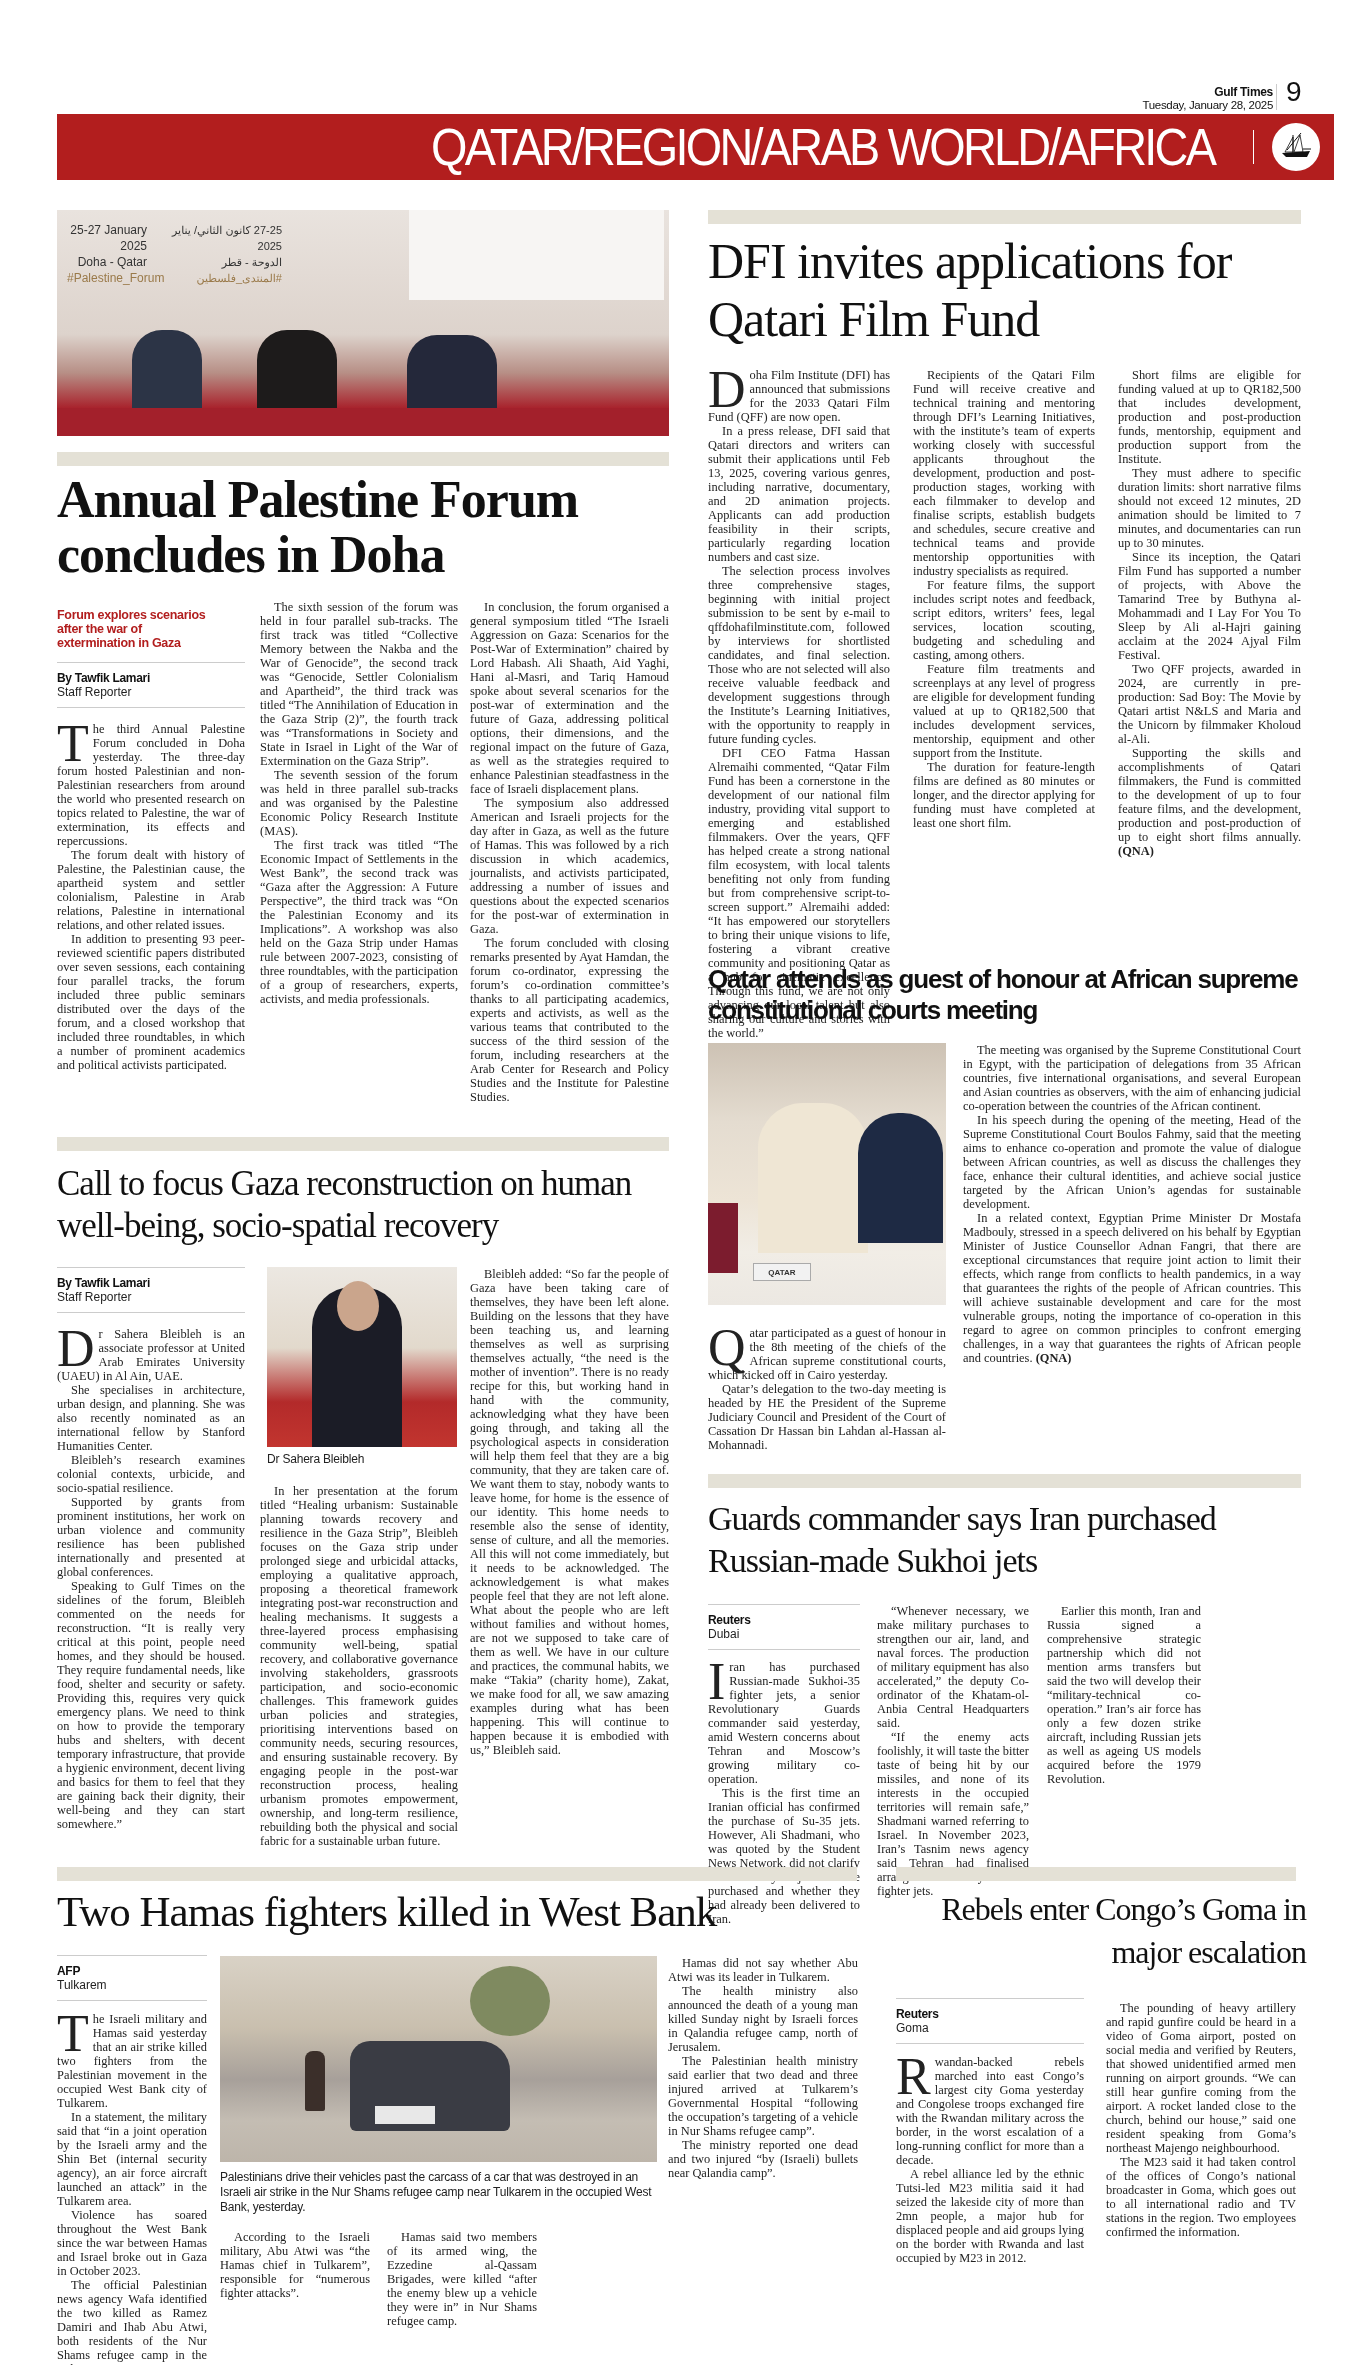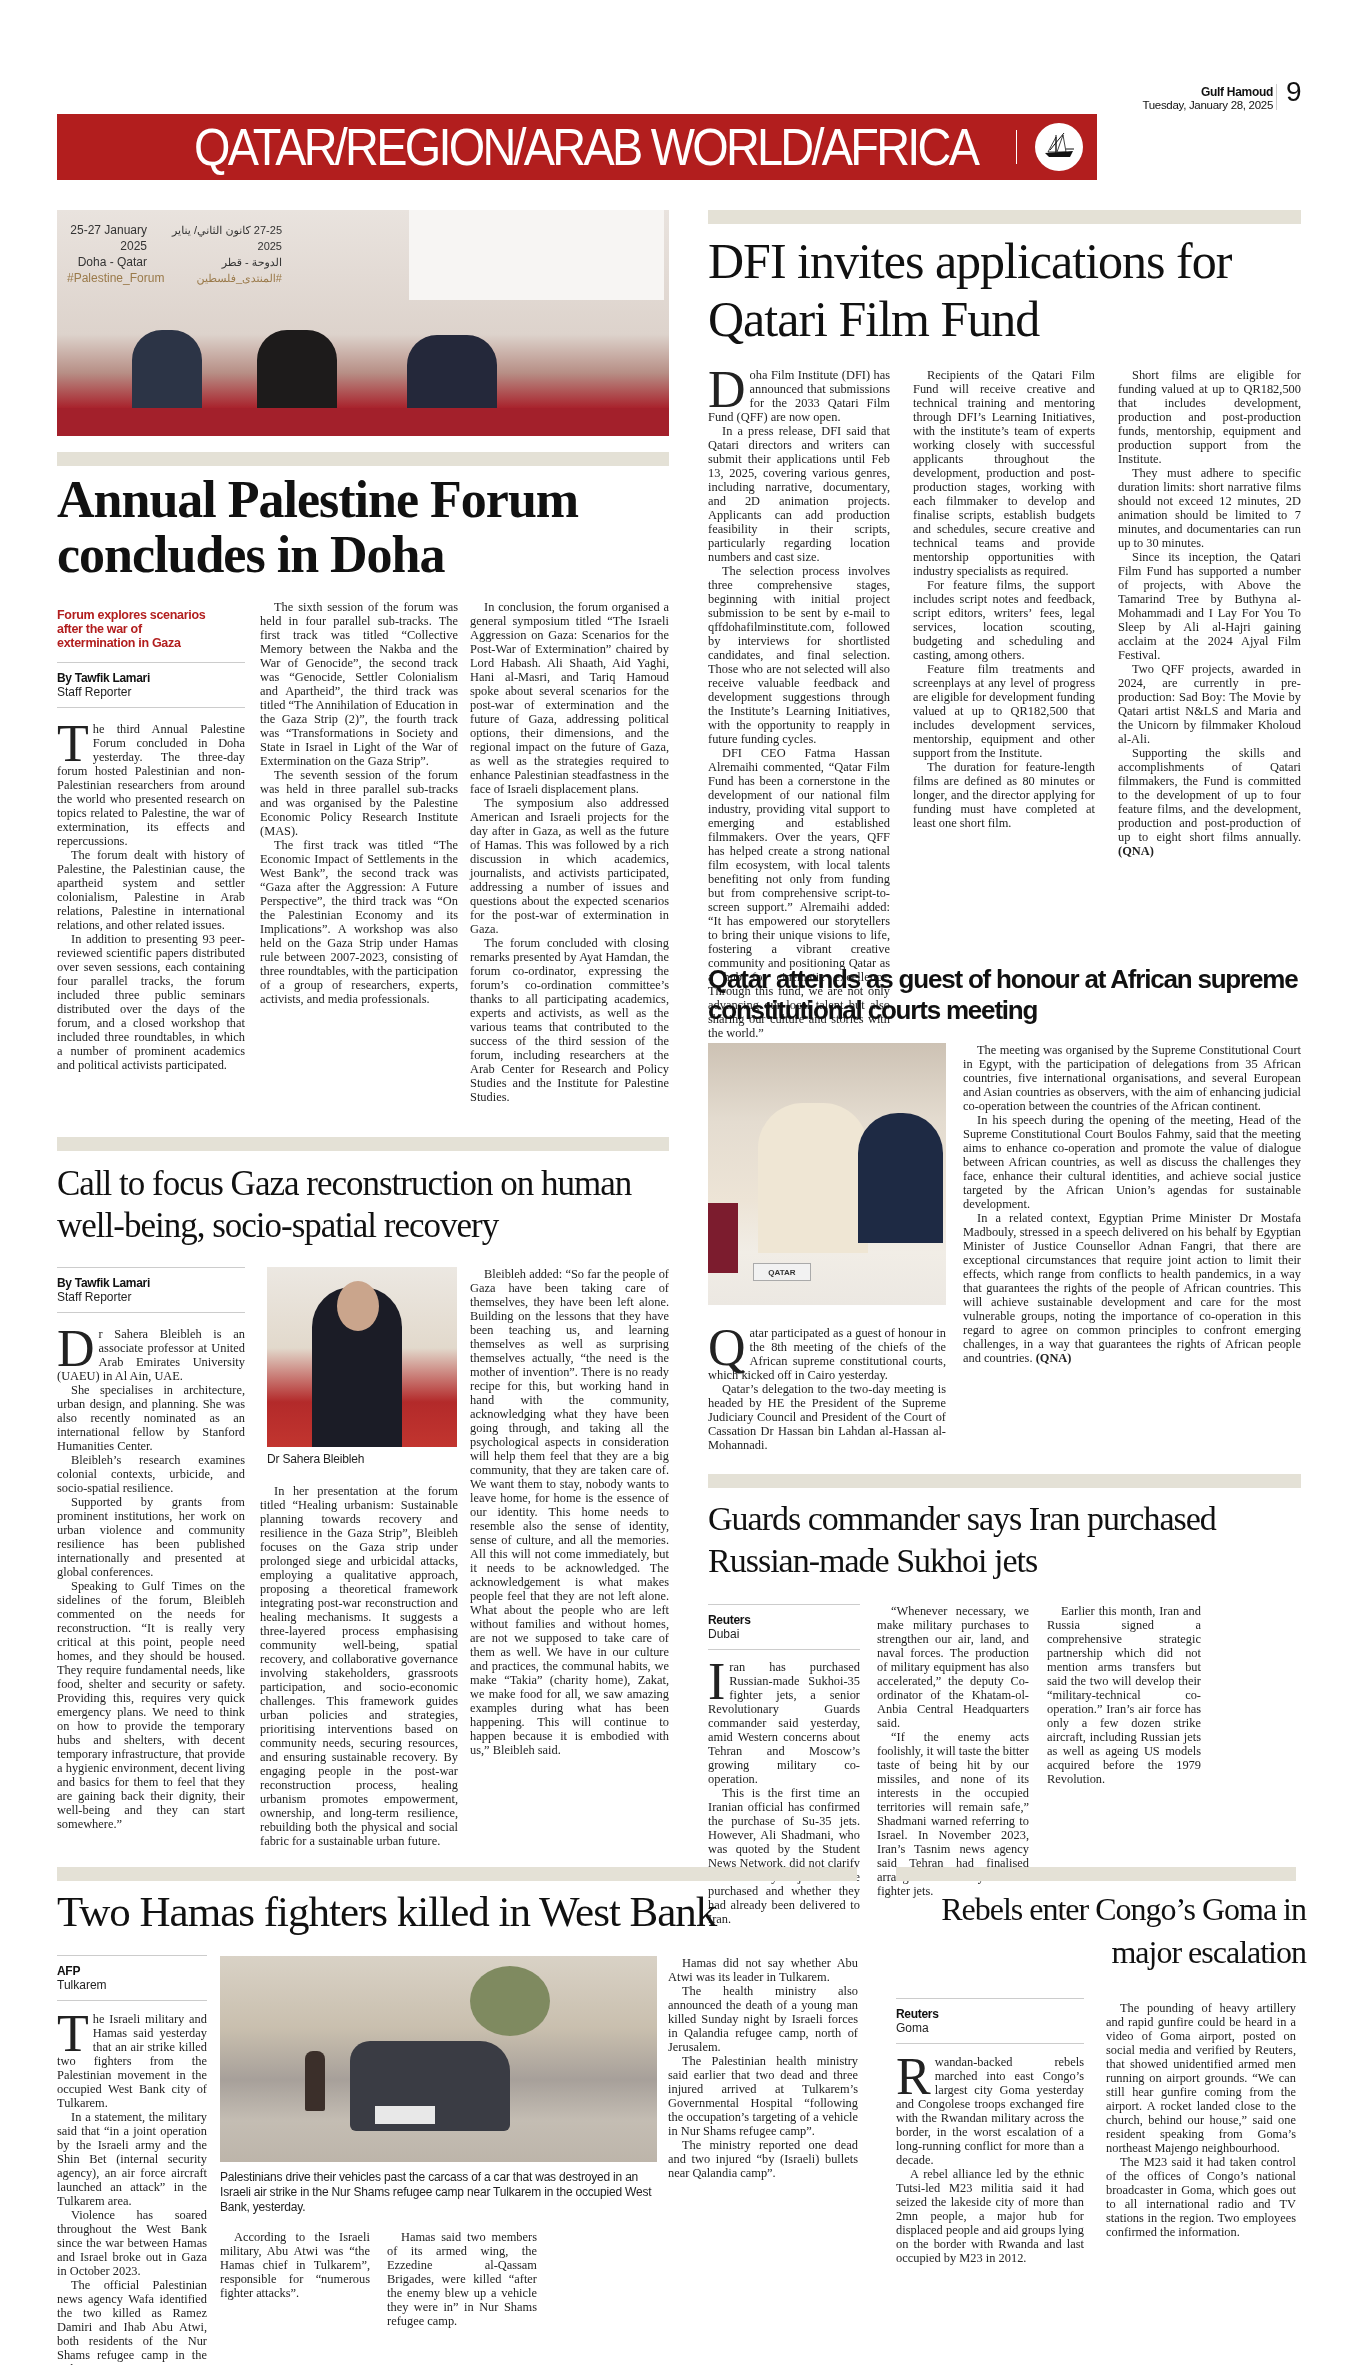--- a/index.html
+++ b/index.html
@@ -6,21 +6,21 @@
   body { width: 1351px; height: 2365px; background: #ffffff; position: relative; overflow: hidden; font-family: "DejaVu Serif", serif; color: #111; }
   .abs { position: absolute; }
   .sans { font-family: "Liberation Sans", sans-serif; }
 
   
   .mast-pub { right: 78px; top: 86px; text-align: right; font-family: "Liberation Sans", sans-serif; line-height: 1.05; }
   .mast-pub .name { font-weight: bold; font-size: 12px; letter-spacing: -0.3px; }
   .mast-pub .date { font-size: 11.5px; letter-spacing: -0.3px; }
   .mast-sep { left: 1276px; top: 84px; width: 1px; height: 26px; background: #ccc; }
   .page-no { left: 1286px; top: 76px; font-family: "Liberation Sans", sans-serif; font-size: 28px; }
-  .banner { left: 57px; top: 114px; width: 1040px; height: 66px; background: #b21e1e; }
+  .banner { left: 57px; top: 114px; width: 1277px; height: 66px; background: #b21e1e; }
   .banner-title { right: 120px; top: 0; height: 66px; line-height: 66px; color: #fff; font-family: "Liberation Sans", sans-serif; font-size: 52px; letter-spacing: -3px; font-weight: normal; transform: scaleX(0.9); transform-origin: right center; }
   .banner-sep { right: 80px; top: 16px; width: 1px; height: 34px; background: #fff; }
   .logo-circle { right: 14px; top: 9px; width: 48px; height: 48px; border-radius: 50%; background: #fff; display: flex; align-items: center; justify-content: center; }
 
   .bar { height: 14px; background: #e4e1d6; }
 
   
   .h-bold { font-family: "Liberation Serif", serif; font-weight: bold; color: #111; letter-spacing: -1px; }
   .h-light { font-family: "Liberation Serif", serif; font-weight: normal; color: #111; letter-spacing: -1px; }
   .h-sans-bold { font-family: "Liberation Sans", sans-serif; font-weight: bold; color: #111; letter-spacing: -1.2px; }
@@ -37,21 +37,21 @@
   .kicker { font-family: "Liberation Sans", sans-serif; font-weight: bold; color: #b21e1e; font-size: 12.5px; line-height: 14px; letter-spacing: -0.3px; }
   .caption { font-family: "Liberation Sans", sans-serif; font-size: 12px; line-height: 15px; color: #222; letter-spacing: -0.2px; }
 
   .photo { overflow: hidden; }
   .qna { font-weight: bold; }
 </style>
 </head>
 <body>
 
 <div class="abs mast-pub">
-  <div class="name">Gulf Hamoud</div>
+  <div class="name">Gulf Times</div>
   <div class="date">Tuesday, January 28, 2025</div>
 </div>
 <div class="abs mast-sep"></div>
 <div class="abs page-no">9</div>
 
 <div class="abs banner">
   <div class="abs banner-title">QATAR/REGION/ARAB WORLD/AFRICA</div>
   <div class="abs banner-sep"></div>
   <div class="abs logo-circle">
     <svg width="34" height="30" viewBox="0 0 34 30">

